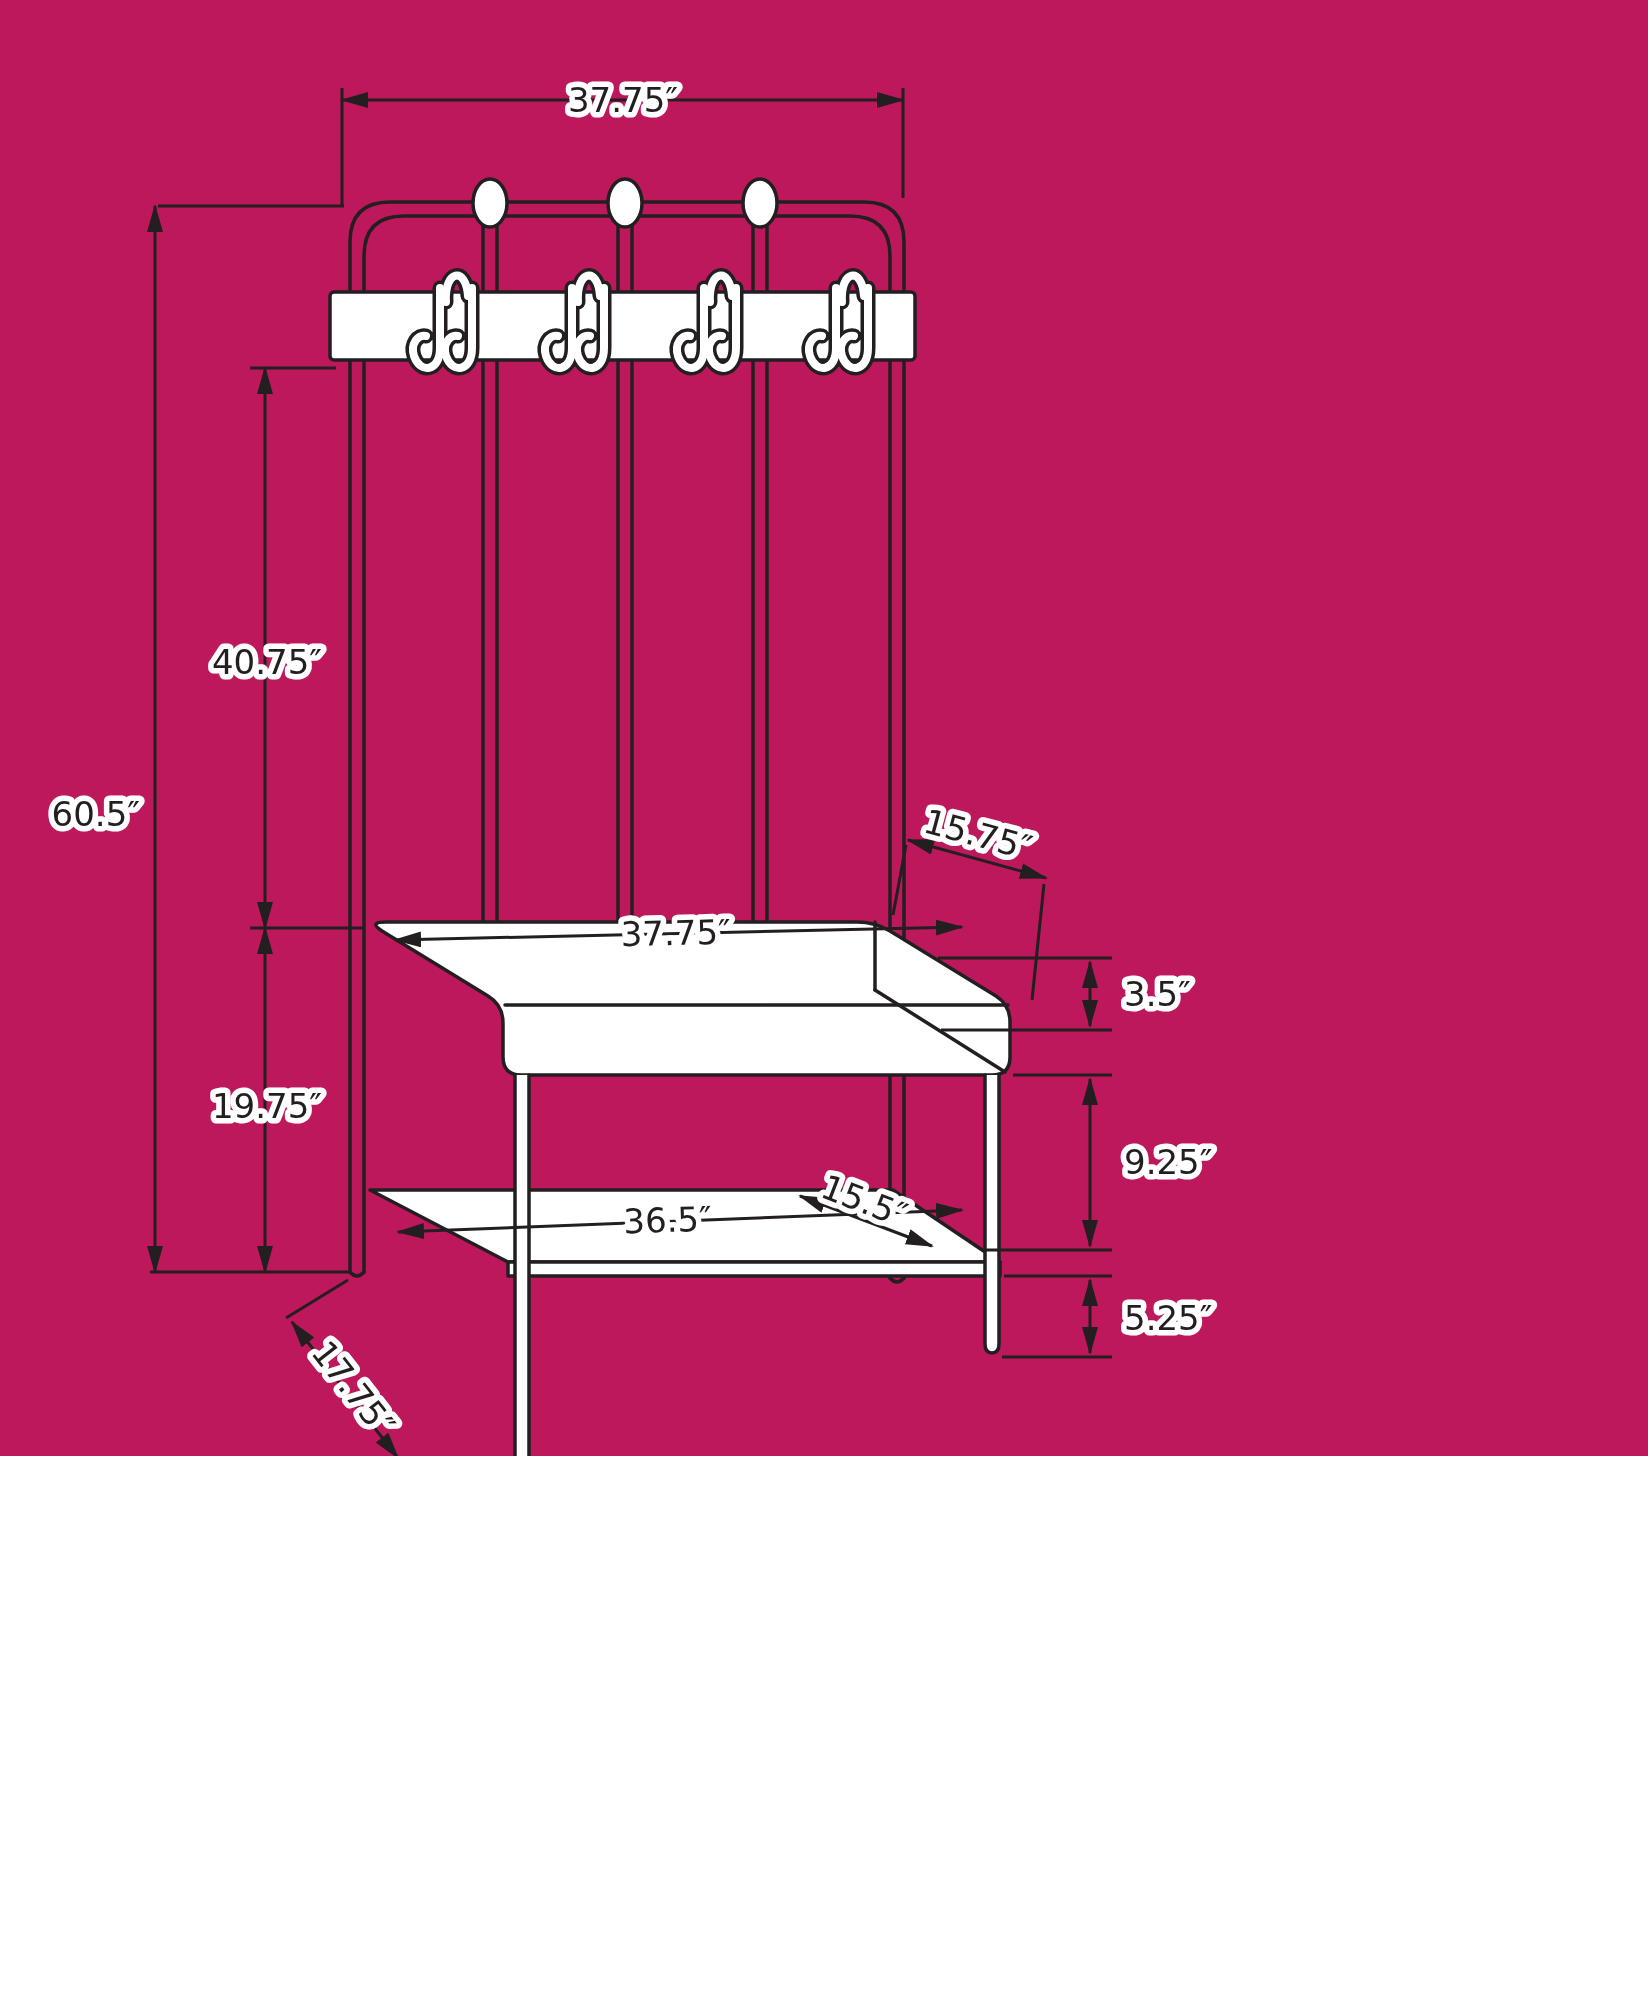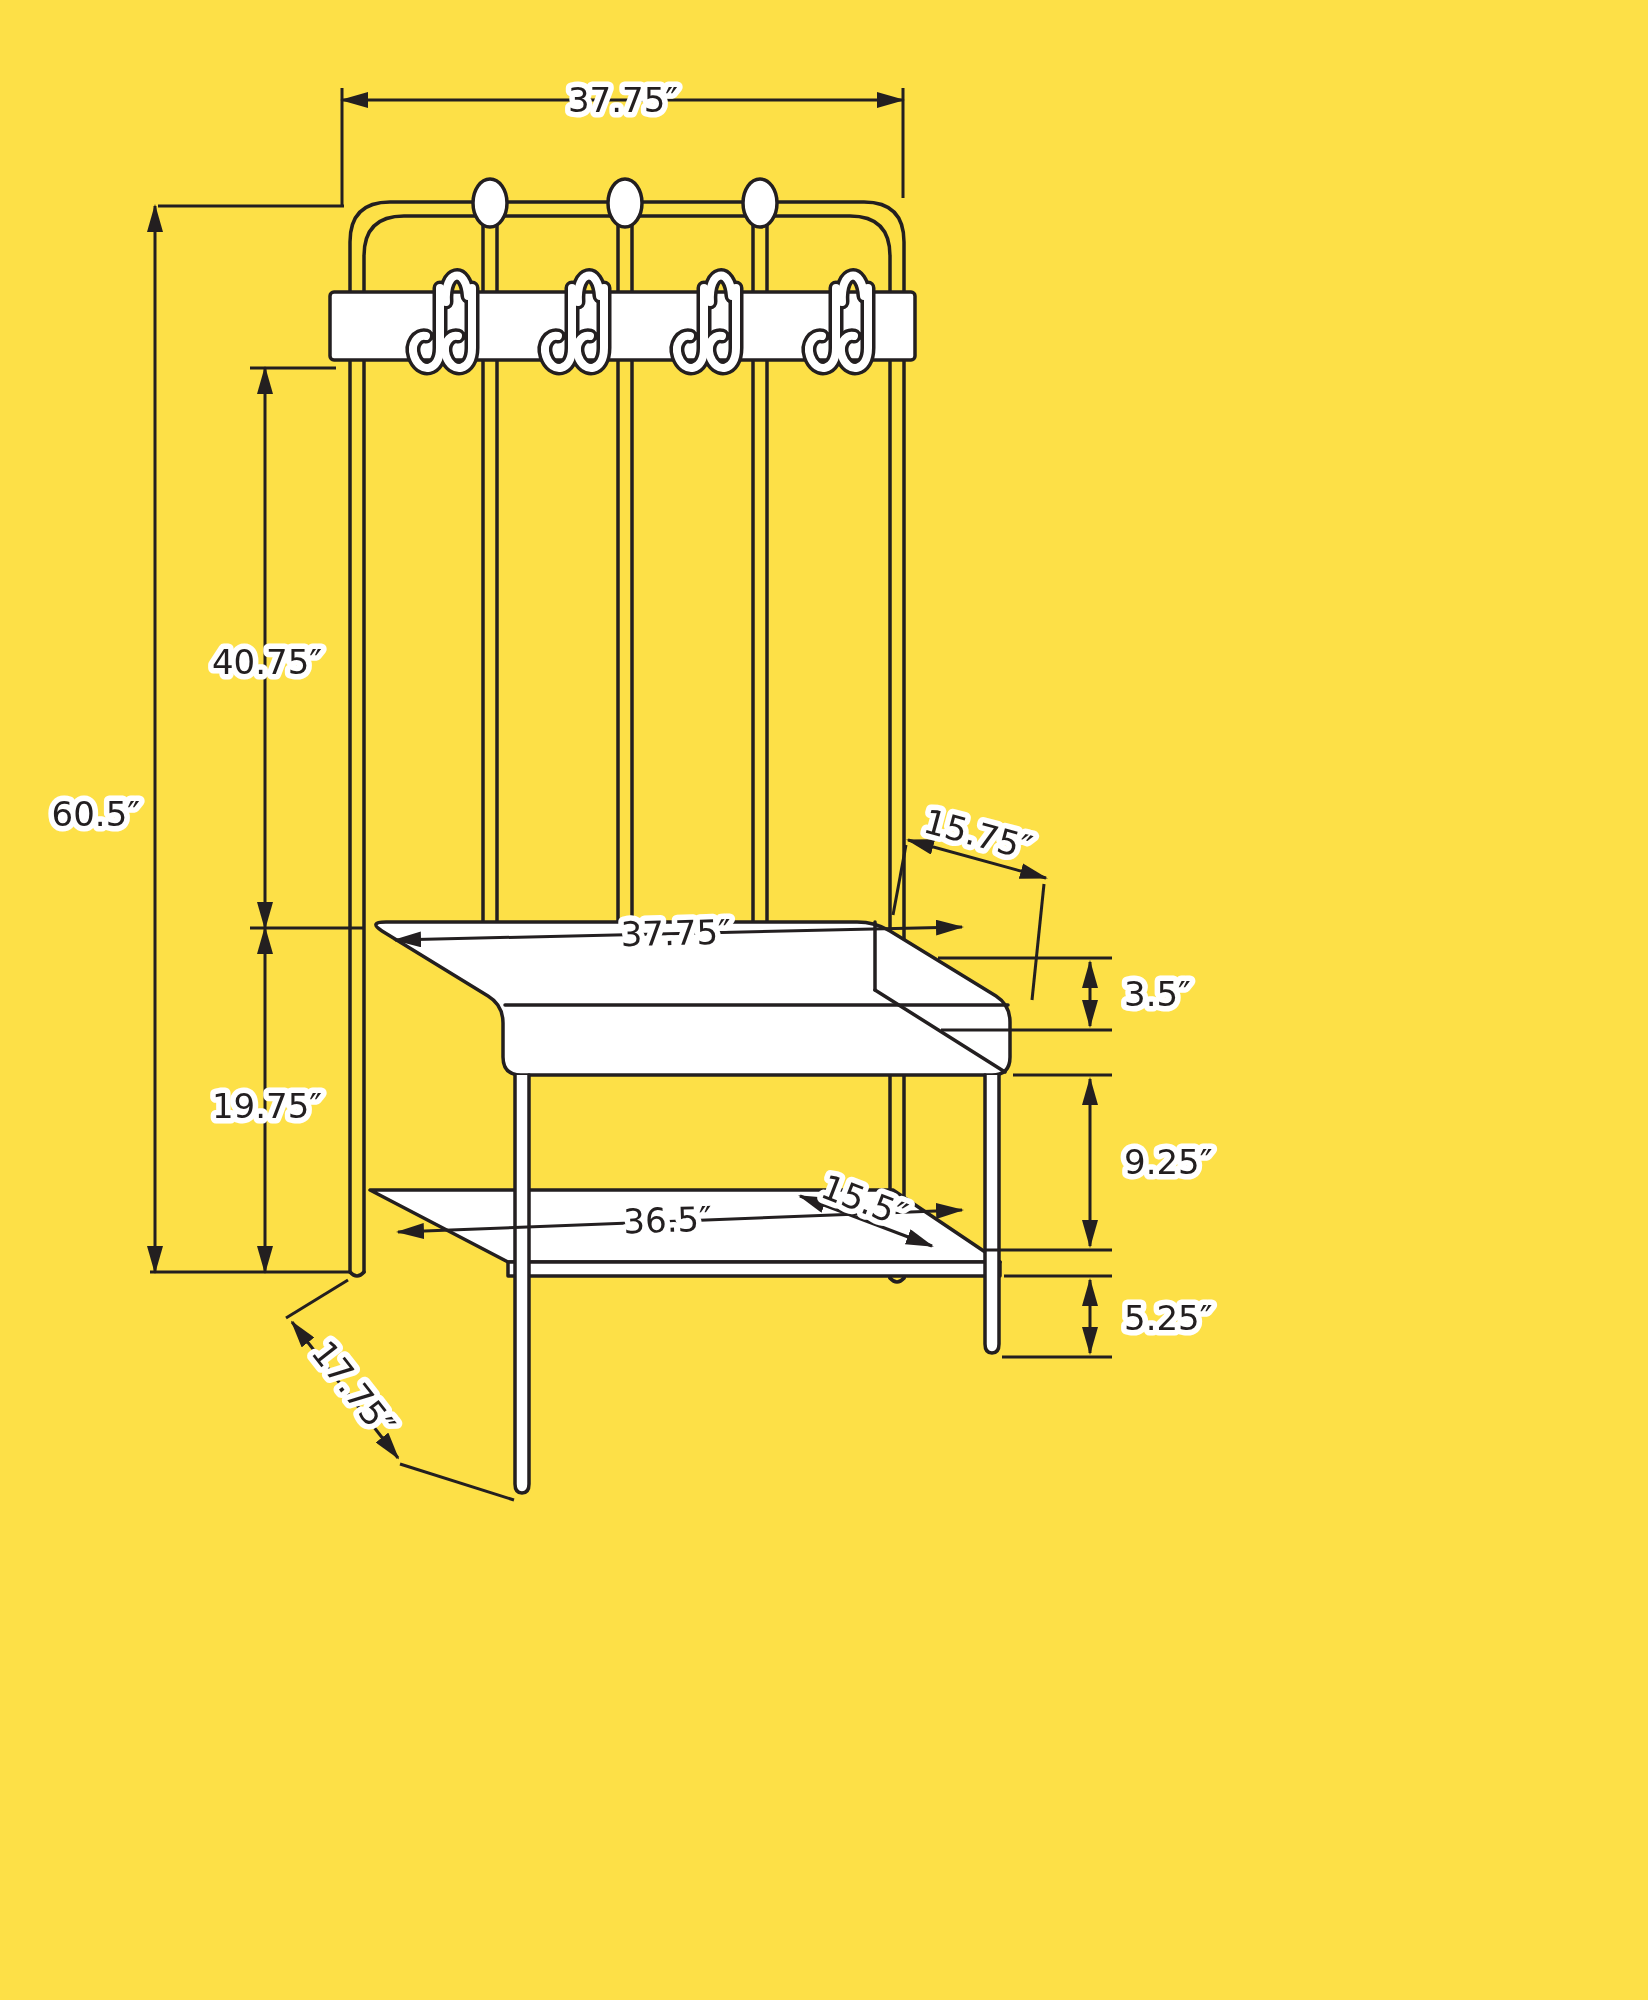--- a/index.html
+++ b/index.html
@@ -1,16 +1,16 @@
 <!DOCTYPE html>
 <html><head>
 <meta charset="utf-8">
 <style>
   html,body{margin:0;padding:0;background:#ffffff;}
-  .canvas{width:1648px;height:2000px;background:#fde047;position:relative;overflow:hidden;}
+  .canvas{width:1648px;height:1456px;background:#be185d;position:relative;overflow:hidden;}
   svg{display:block;}
   .struct{fill:none;stroke:#231f20;stroke-width:3.5;stroke-linejoin:round;stroke-linecap:round;}
   .white{fill:#ffffff;}
   .tube-b{fill:none;stroke:#231f20;stroke-width:15;stroke-linecap:round;}
   .tube-w{fill:none;stroke:#ffffff;stroke-width:8;stroke-linecap:round;}
   .dim-line{fill:none;stroke:#231f20;stroke-width:3;}
   .ext{fill:none;stroke:#231f20;stroke-width:3;}
   .arrow{marker-start:url(#ah);marker-end:url(#ah);}
   .dim-label{
     font-family:"DejaVu Sans","Liberation Sans",sans-serif;

